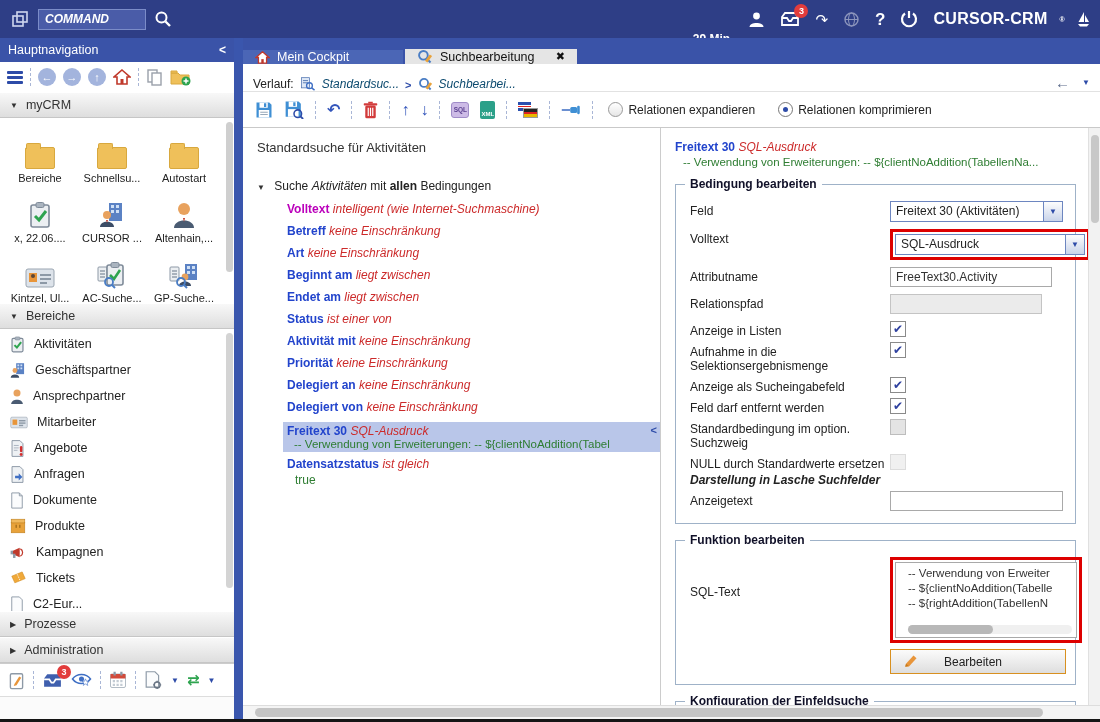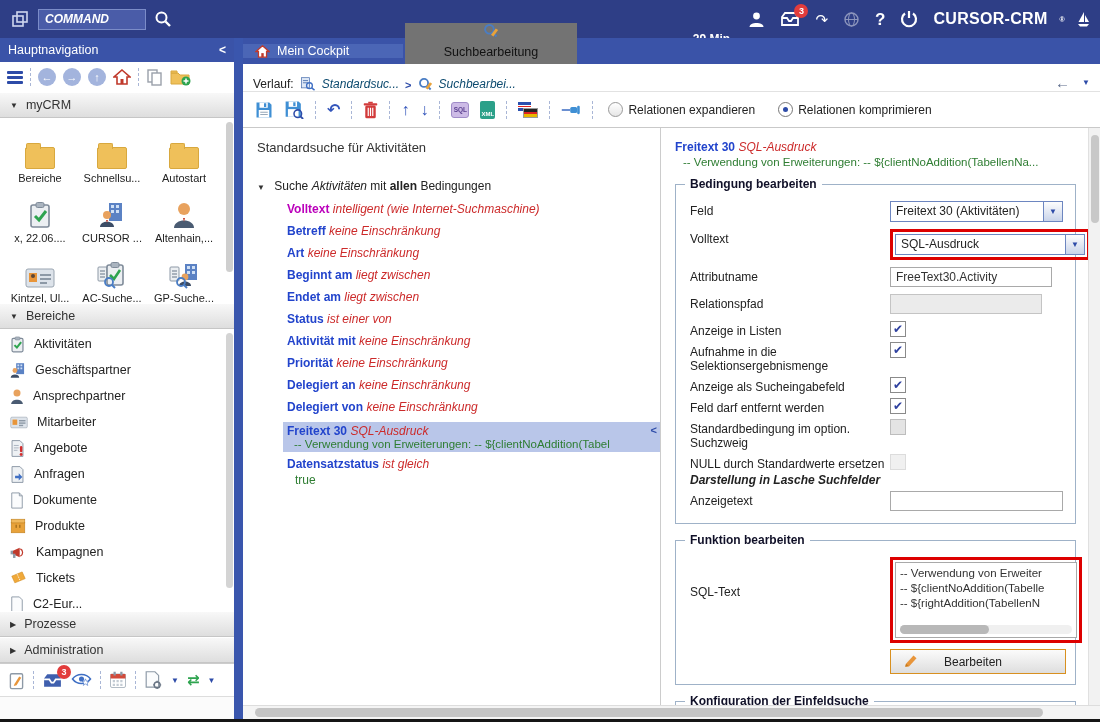--- a/index.html
+++ b/index.html
@@ -52,24 +52,24 @@
   .grid-scroll { position:absolute; right:1px; top:4px; width:7px; height:150px; background:#cfcfcf; border-radius:4px; }
   .blist { height:282px; flex:none; overflow:hidden; position:relative; padding-top:2px; }
   .blist-item { height:26px; display:flex; align-items:center; gap:9px; padding:0 10px; font-size:12.5px; color:#222; }
   .blist-scroll { position:absolute; right:1px; top:4px; width:7px; height:255px; background:#d4d4d4; border-radius:4px; }
   .sb-btoolbar { height:33px; flex:none; border-top:1px solid #ccc; display:flex; align-items:center; gap:8px; padding:0 8px; }
   .caret { color:#2d4ba8; font-size:8px; }
   .sb-strip { flex:1; background:#fbfbfb; border-top:1px solid #ddd; }
 
   
   .main { flex:1; display:flex; flex-direction:column; min-width:0; }
-  .tabstrip { height:26px; flex:none; background:#3a53a8; display:flex; align-items:center; }
+  .tabstrip { height:26px; flex:none; background:#3a53a8; display:flex; align-items:flex-end; }
   .tab { display:flex; align-items:center; gap:7px; padding:0 12px; font-size:12.5px; }
   .tab.inactive { background:#4b66b6; color:#fff; width:160px; }
-  .tab.active { background:#737373; color:#111; width:172px; margin-left:2px;flex-direction:column; }
+  .tab.active { background:#e5e5e5; color:#111; width:172px; margin-left:2px; }
   .tab .close { margin-left:auto; font-size:11px; font-weight:bold; color:#111; cursor:pointer; }
   .crumbbar { height:28px; flex:none; background:#fff; display:flex; align-items:flex-end; gap:6px; padding:0 10px;
     border-bottom:1px solid #e2e2e2; }
   .crumb-link { color:#0c4a6e;font-style:italic; }
   .crumb-chev { color:#2d4ba8; font-weight:bold; font-size:11px; }
   .crumb-right { margin-left:auto; display:flex; gap:12px; align-items:center; }
   .back-arrow { color:#5a6a8a; font-size:15px; font-weight:bold; }
   .tools { height:36px; flex:none; background:#fff; border-bottom:1px solid #c9c9c9; display:flex; align-items:center;
     gap:11px; padding:0 12px; }
   .tool-glyph { color:#3355bb; font-size:16px; font-weight:bold; line-height:1; }
@@ -126,21 +126,21 @@
   .inp.dis { background:#ebebeb; border-color:#c4c4c4; width:152px; }
   .dd { display:flex; width:190px; height:21px; border:1px solid #6d86c0; background:#fff; }
   .dd .val { flex:1; padding:2px 5px; white-space:nowrap; overflow:hidden; }
   .dd .btn { width:19px; flex:none; border-left:1px solid #6d86c0; background:linear-gradient(#fdfdfd,#c9d4ea);
     color:#2d4ba8; font-size:8px; display:flex; align-items:center; justify-content:center; }
   .redbox { border:3px solid #dd0000; padding:2px; display:inline-block; }
   .cb { width:16px; height:16px; border:1px solid #8a8a8a; background:#fff; color:#2d3f9e; font-size:12px; font-weight:bold;
     display:flex; align-items:center; justify-content:center; line-height:1; }
   .cb.off { background:#e4e4e4; border-color:#bdbdbd; }
   .cb.dis { background:#f0f0f0; border-color:#dcdcdc; }
-  .sqlbox { width:182px; background:#fff; border:1px solid #a9a9a9; padding:3px 4px 0 4px; }
+  .sqlbox { width:182px; background:#fff; border:1px solid #a9a9a9; padding:3px 4px 0 12px; }
   .sqlbox .ln { font-size:11.5px; color:#333; white-space:nowrap; overflow:hidden; line-height:15px; }
   .sqlbox .hsc { margin:14px 0 3px 0; height:9px; background:#f0f0f0; border-radius:5px; position:relative; }
   .sqlbox .hsc .th { position:absolute; left:0; top:0; height:9px; width:52%; background:#b8b8b8; border-radius:5px; }
   .edit-btn { margin-left:200px; margin-top:6px; width:176px; height:25px; border:1px solid #d89020;
     background:linear-gradient(#fbfbfb,#dedede); display:flex; align-items:center; color:#222; font-size:12px; }
   .edit-btn .pen { margin:0 26px 0 12px; }
   .edit-btn .t { }
   .vscroll { width:12px; flex:none; background:#f2f2f2; border-left:1px solid #e0e0e0; position:relative; }
   .vscroll .thumb { position:absolute; top:7px; left:2px; width:8px; height:88px; background:#c8c8c8; border-radius:4px; }
 

